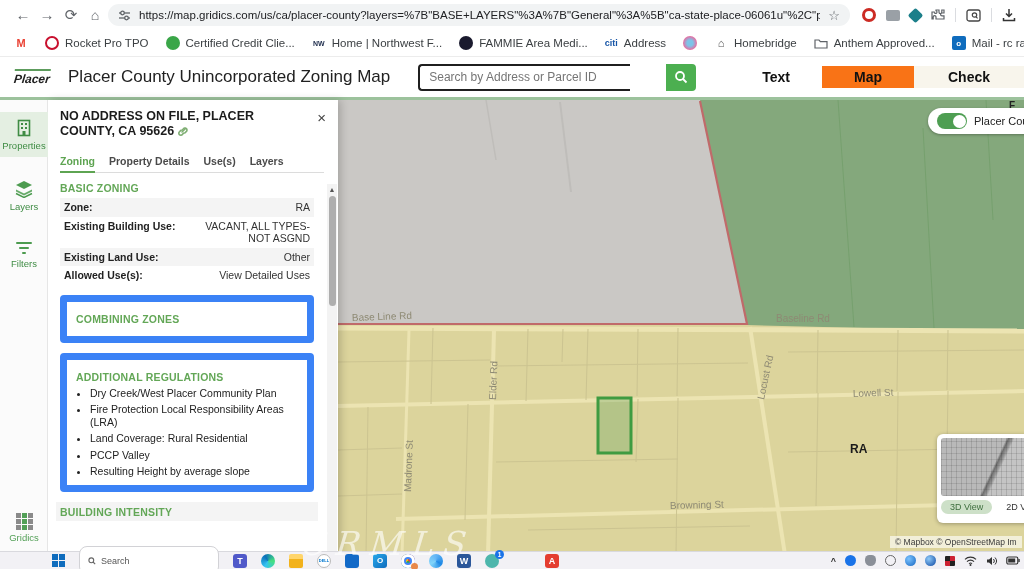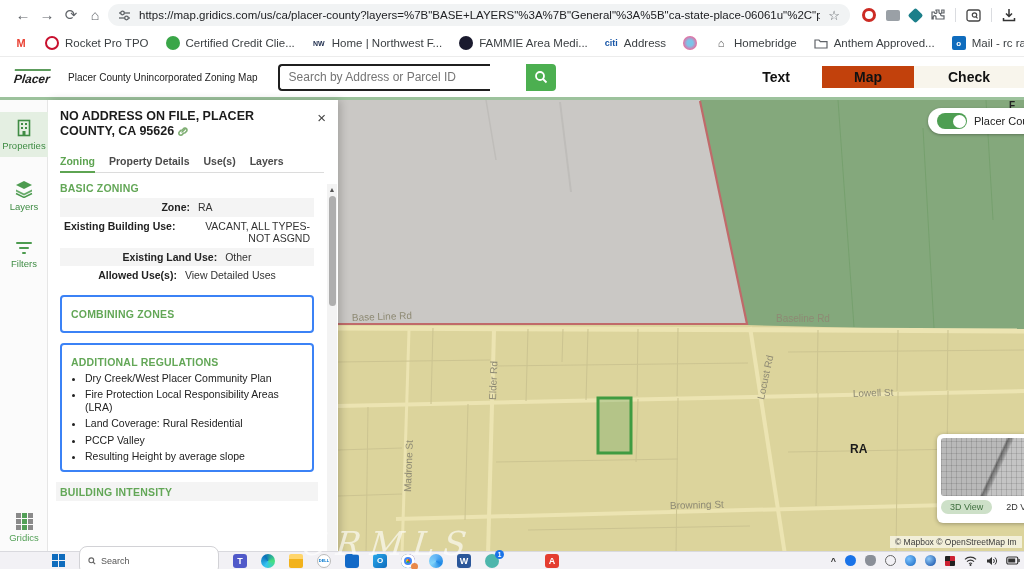--- a/index.html
+++ b/index.html
@@ -27,30 +27,30 @@
     display:flex; align-items:center; padding:0 14px; gap:17px; }
   .bm { display:flex; align-items:center; gap:6px; font-size:11.5px; color:#3c4043; white-space:nowrap; cursor:pointer;}
   .fav { width:14px; height:14px; border-radius:3px; font-size:9px; font-weight:bold; color:#fff;
     display:flex; align-items:center; justify-content:center; }
   .bm-spacer { flex:1; }
 
   
   .app-header { left:0; top:57px; width:1024px; height:40px; background:#fff; display:flex; align-items:center; }
   .logo { margin-left:14px; font-size:12px; font-weight:bold; font-style:italic; color:#222;
     border-top:2px solid #5d9c5d; padding-top:1px; transform:skewX(-6deg); }
-  .app-title { margin-left:18px; font-size:10px; color:#212121; }
-  .searchbox { margin-left:20px; display:flex; align-items:center;gap:36px; }
+  .app-title { margin-left:18px; font-size:17px; color:#212121; }
+  .searchbox { margin-left:28px; display:flex; align-items:center;gap:36px; }
   .searchbox input { width:212px; height:27px; border:2px solid #1f1f1f; border-right:none;
     border-radius:4px 0 0 4px; padding:0 9px; font-size:12px; font-family:inherit; color:#333; outline:none; }
   .search-btn { width:30px; height:27px; background:#4caf50; border:2px solid #4caf50; border-radius:0 4px 4px 0;
     display:flex; align-items:center; justify-content:center; cursor:pointer; }
   .hdr-tabs { margin-left:auto; display:flex; height:22px; }
   .hdr-tab { width:92px; display:flex; align-items:center; justify-content:center;
     font-size:14px; font-weight:bold; color:#111; cursor:pointer; }
-  .hdr-tab.active { background:#c2410c; }
+  .hdr-tab.active { background:#f97316; }
   .hdr-tab.cream { width:110px; background:#f8f5ec; }
   .green-strip { left:0; top:97px; width:1024px; height:3px; background:#9cc29c; }
 
   
   .sidebar { left:0; top:100px; width:48px; height:451px; background:#fbfbfb; border-right:1px solid #e6e6e6; z-index:6;}
   .sb-item { width:48px; padding:7px 0 6px; display:flex; flex-direction:column; align-items:center; gap:3px;
     font-size:9.5px; color:#3f8c44; cursor:pointer; }
   .sb-item.active { background:#e4efe2; }
   .sb-foot { position:absolute; bottom:8px; width:48px; display:flex; flex-direction:column; align-items:center; gap:2px;
     font-size:9.5px; color:#53a057; }
@@ -61,26 +61,26 @@
   .panel { left:48px; top:100px; width:290px; height:521px; background:#fff; z-index:5;
     box-shadow:3px 0 8px rgba(0,0,0,.18); padding:9px 14px 0 12px; }
   .p-title { font-size:12.5px; font-weight:bold; color:#1c1c1c; line-height:15px; width:238px; }
   .p-close { position:absolute; right:12px; top:12px; font-size:15px; color:#444; cursor:pointer; line-height:12px;}
   .link-ic { display:inline-block; vertical-align:-2px; margin-left:3px; }
   .p-tabs { display:flex; gap:14px; margin-top:14px; border-bottom:1px solid #dcdcdc; padding-bottom:5px;}
   .p-tab { font-size:10.5px; font-weight:bold; color:#4a4a4a; cursor:pointer; position:relative; }
   .p-tab.active { color:#5ea452; }
   .p-tab.active::after { content:""; position:absolute; left:0; right:0; bottom:-6px; height:2px; background:#5ea452;}
   .sec-h { font-size:10.5px; font-weight:bold; color:#63a757; letter-spacing:.2px; margin:9px 0 4px; }
-  .prow { display:flex; justify-content:center; gap:8px; padding:3px 4px; font-size:10.5px; line-height:12.5px;}
+  .prow { display:flex; justify-content:space-between; gap:8px; padding:3px 4px; font-size:10.5px; line-height:12.5px;}
   .prow:nth-of-type(even) { background:#f4f4f4; }
   .prow .lbl { font-weight:bold; color:#222; white-space:nowrap; }
   .prow .val { color:#333; text-align:right; max-width:150px; }
   .lnk { color:#4779cf; cursor:pointer; }
-  .card { border:2px solid #3b82f6; border-radius:4px; padding:2px 9px 7px; margin-top:10px; }
+  .card { border:7px solid #3b82f6; border-radius:4px; padding:2px 9px 7px; margin-top:10px; }
   .card ul { margin:2px 0 0 14px; }
   .card li { font-size:10.5px; color:#222; margin-top:4px; line-height:12.5px; }
   .bi-head { background:#f4f4f4; margin:10px -4px 0; padding:4px 4px 3px; }
   
   .pscroll { position:absolute; right:1px; top:84px; bottom:2px; width:10px; background:#f3f3f3; }
   .pscroll .thumb { position:absolute; left:1.5px; top:12px; width:7px; height:110px; background:#aeaeae; border-radius:4px; cursor:pointer;}
   .sarrow { position:absolute; left:0; width:10px; font-size:7px; color:#555; text-align:center; cursor:pointer; }
 
   
   .map { left:338px; top:100px; width:686px; height:455px; background:#dcd49c; overflow:hidden; }

